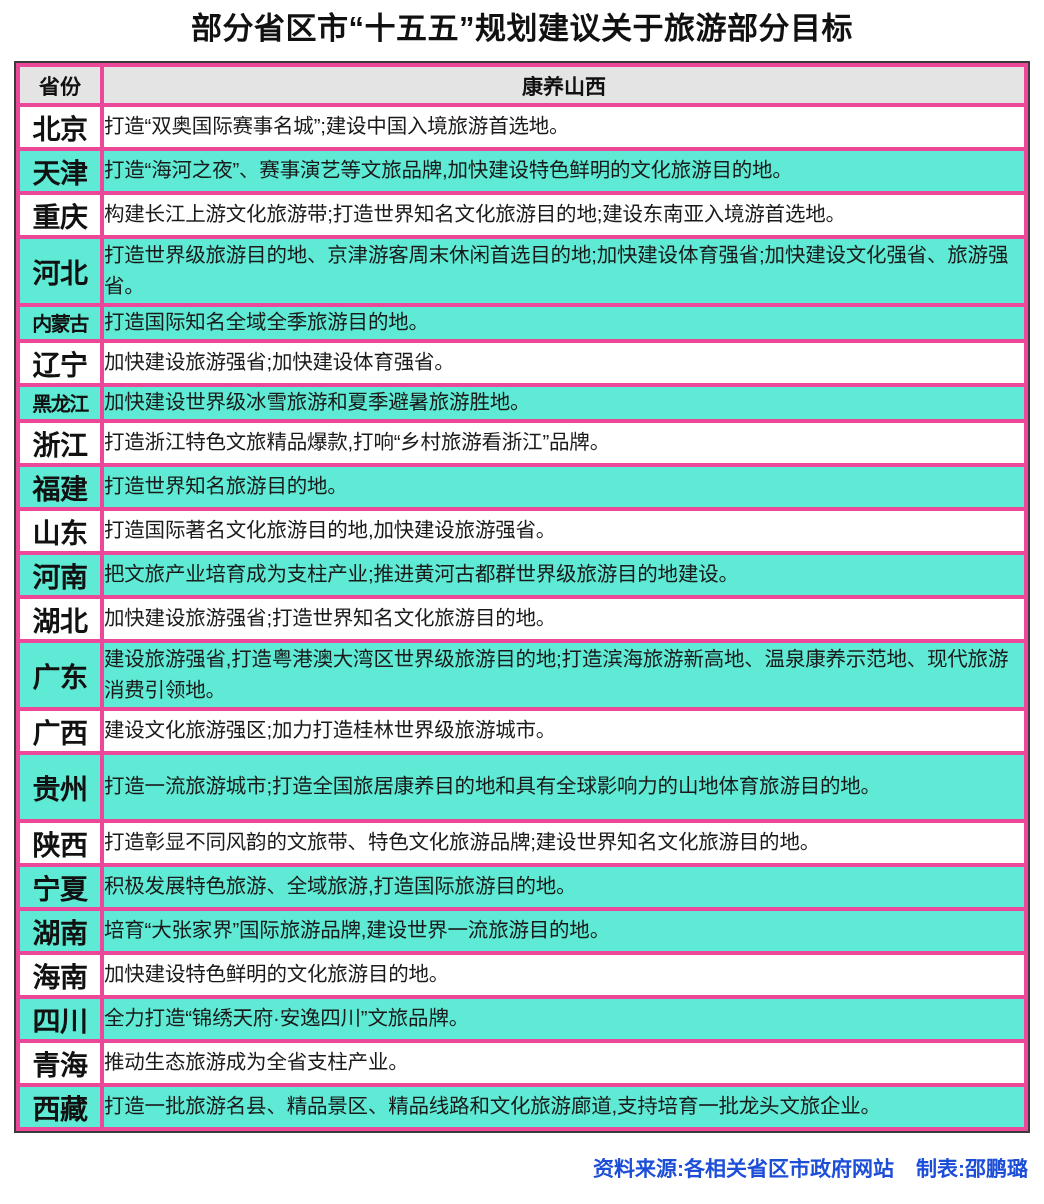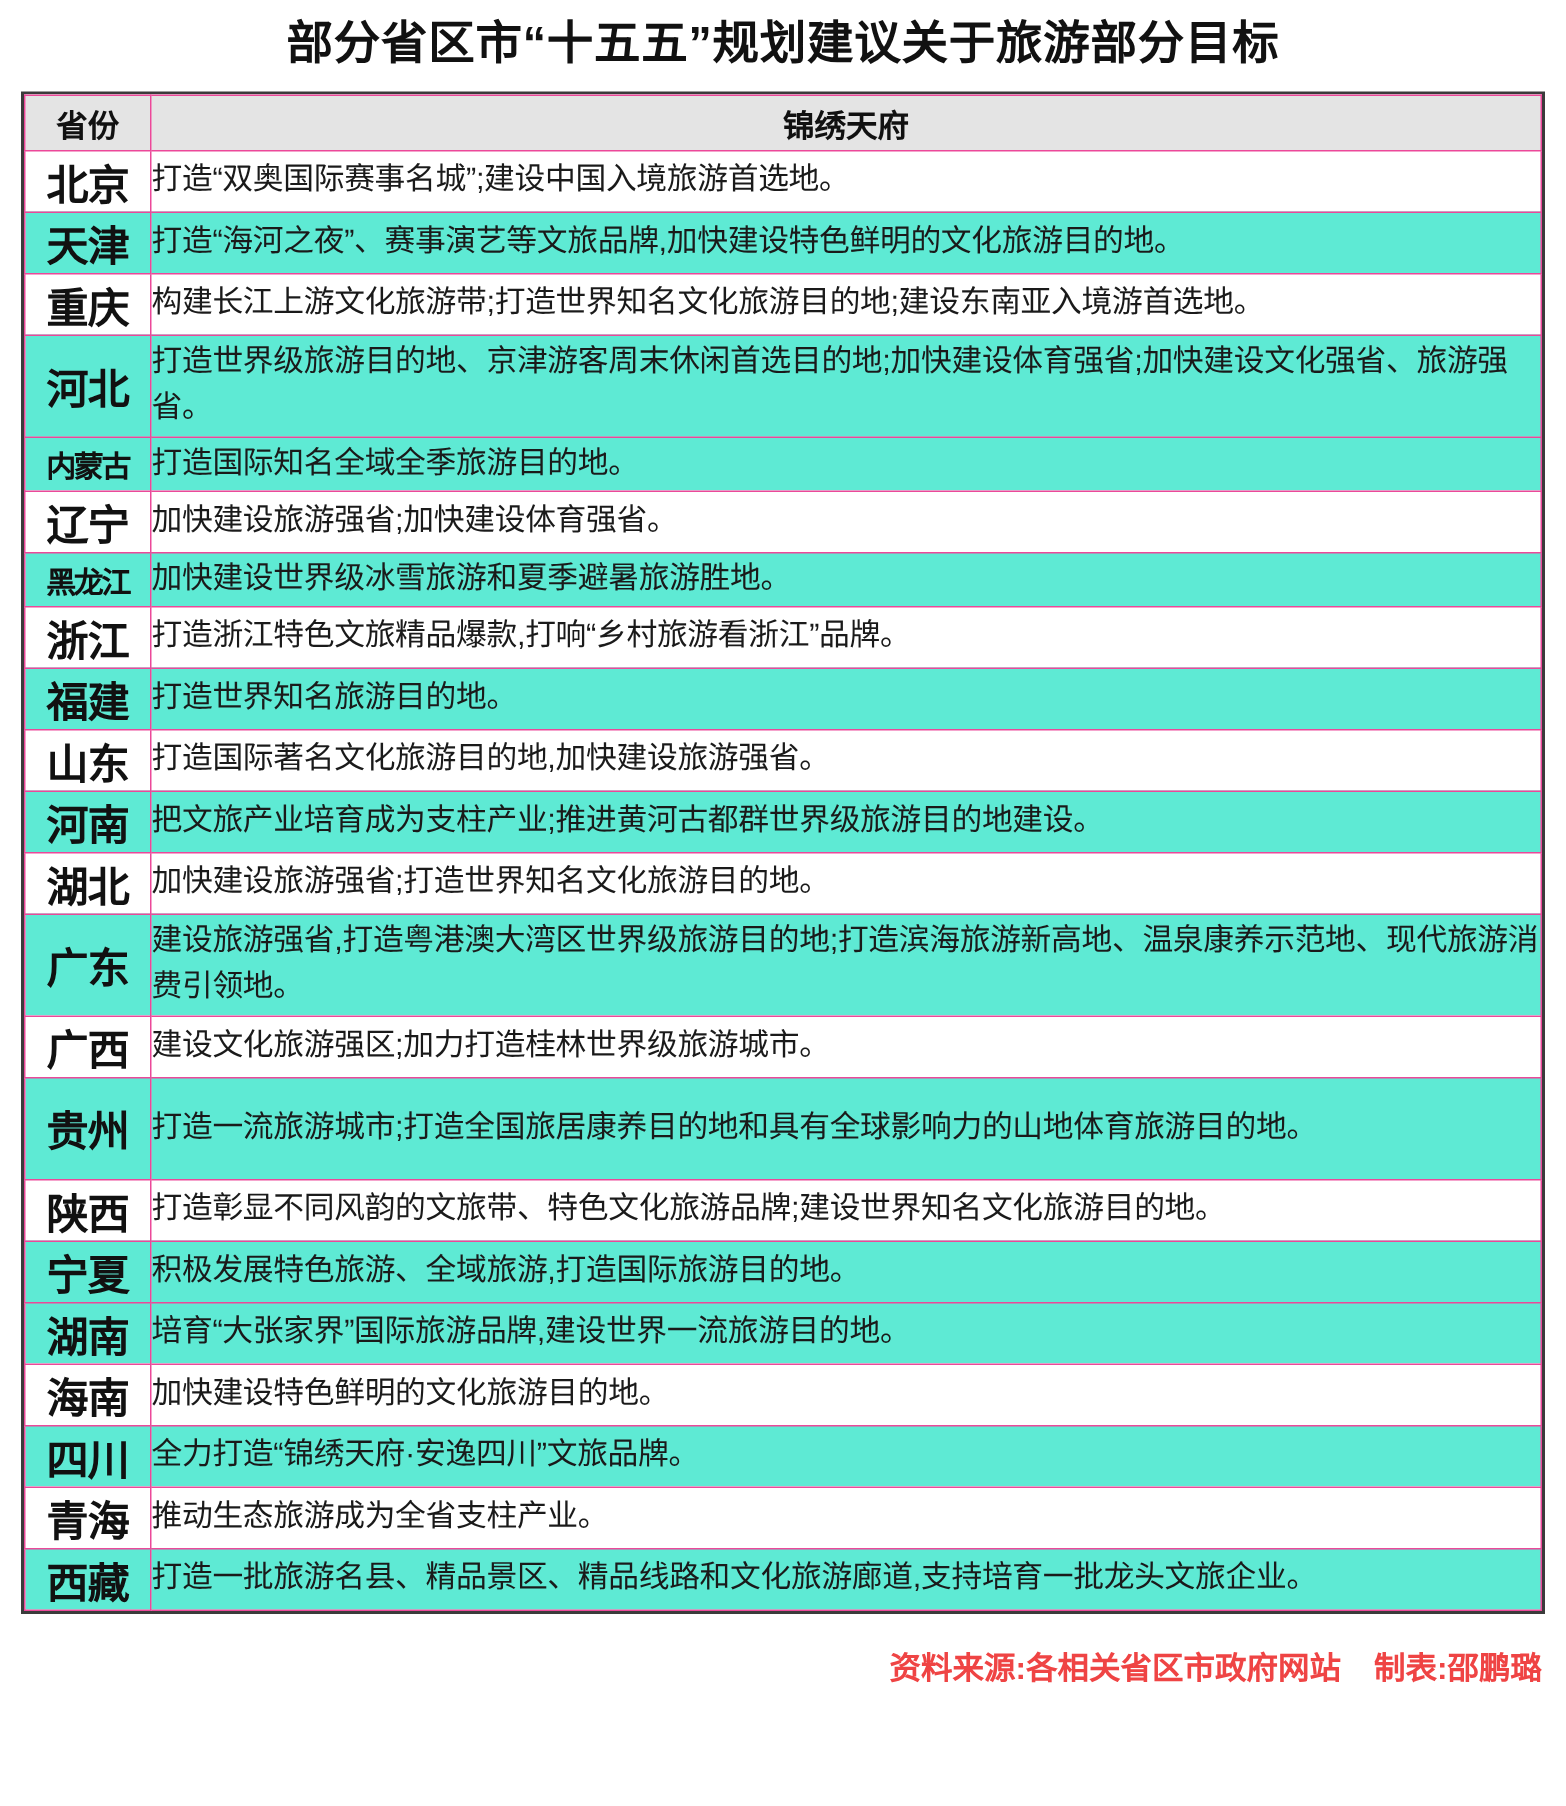--- a/index.html
+++ b/index.html
@@ -37,21 +37,21 @@
     border-bottom: 2px solid #3b3b3b;
     box-sizing: border-box;
   }
   table.grid {
     width: 100%;
     border-collapse: collapse;
     table-layout: fixed;
     background: #ffffff;
   }
   table.grid td, table.grid th {
-    border: 1px solid #ec4899;
+    border: 4px solid #ec4899;
     padding: 0;
     vertical-align: middle;
   }
   col.c-prov { width: 84px; }
   col.c-body { width: auto; }
 
   .hdr td {
     background: #e4e4e4;
     font-weight: bold;
     font-size: 21px;
@@ -85,21 +85,21 @@
     letter-spacing: -0.2px;
   }
 
   .r1 { height: 36px; }
   .r2 { height: 68px; }
 
   .footer {
     text-align: right;
     font-size: 21px;
     font-weight: bold;
-    color: #ef4444;
+    color: #1d4ed8;
     padding: 19px 16px 0 0;
     letter-spacing: 0px;
     white-space: nowrap;
   }
   .footer .gap { display: inline-block; width: 22px; }
 </style>
 </head>
 <body>
 
 <div class="page">
@@ -108,21 +108,21 @@
 
   <div class="table-wrap">
     <table class="grid">
       <colgroup>
         <col class="c-prov">
         <col class="c-body">
       </colgroup>
       <tbody id="tbody">
         <tr class="hdr">
           <td class="h-prov">省份</td>
-          <td class="h-body">锦绣天府</td>
+          <td class="h-body">康养山西</td>
         </tr>
       <tr class="plain r1">
             <td class="prov">北京</td>
             <td class="body">打造“双奥国际赛事名城”;建设中国入境旅游首选地。</td>
           </tr>
           <tr class="alt r1">
             <td class="prov">天津</td>
             <td class="body">打造“海河之夜”、赛事演艺等文旅品牌,加快建设特色鲜明的文化旅游目的地。</td>
           </tr>
           <tr class="plain r1">

